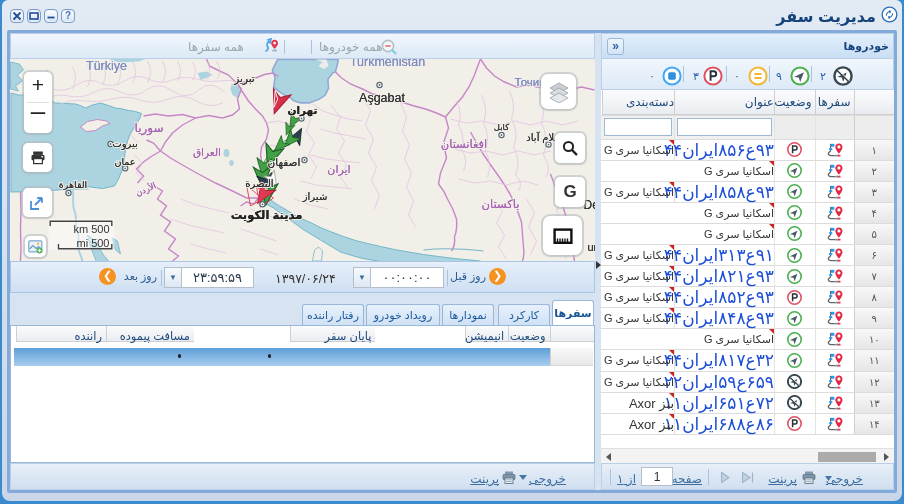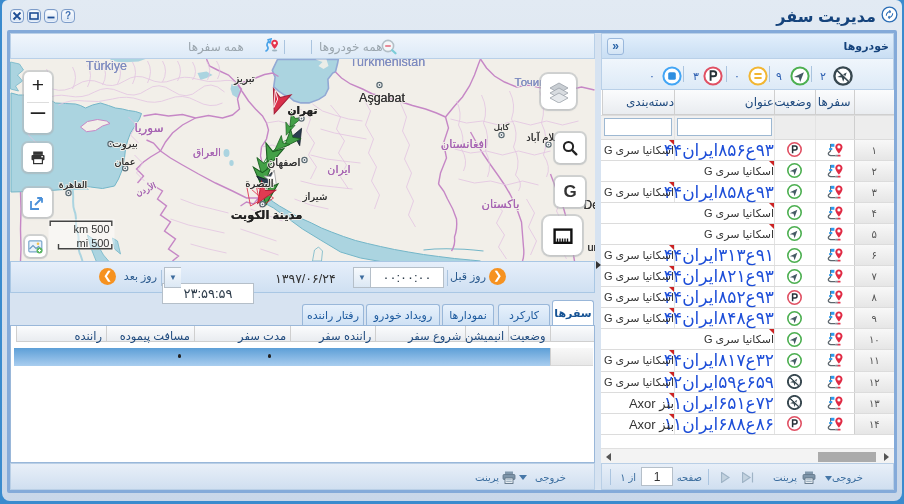--- a/index.html
+++ b/index.html
@@ -20,21 +20,21 @@
 .dtrig{position:absolute;top:5px;width:17px;height:21px;border:1px solid #b5bfc9;border-right:none;background:linear-gradient(#f7fafd,#dce8f4);text-align:center;line-height:20px;color:#3d6c9e;font-size:8px;}
 .octl{position:absolute;top:6px;width:17px;height:17px;border-radius:50%;background:#f69220;color:#fff;font-weight:bold;text-align:center;line-height:16px;font-size:11px;direction:ltr;}
 .dlabel{position:absolute;top:8px;font-size:11px;color:#2a5a8e;}
 #tabstrip{position:absolute;left:0;top:262px;width:585px;height:30px;}
 .tab{position:absolute;bottom:0;height:21px;border:1px solid #99b7d9;border-bottom:none;border-radius:3px 3px 0 0;background:linear-gradient(#e7f1fc,#cfe1f4);color:#1d5a9e;font-size:11px;text-align:center;line-height:20px;}
 .tab.active{height:25px;background:#fff;font-weight:bold;line-height:24px;color:#155294;}
 #lgrid{position:absolute;left:0;top:292px;width:585px;height:138px;background:#fff;border:1px solid #99b7d9;}
 .gh{position:absolute;top:0;height:16px;background:linear-gradient(#fbfcfd,#e9ecf0);border-left:1px solid #cfcfcf;border-bottom:1px solid #cfcfcf;color:#1f4a7e;font-size:11.5px;line-height:20px;padding-right:4px;}
 #lbotbar{position:absolute;left:0;top:430px;width:585px;height:27px;background:linear-gradient(#e8eff8,#d0dff0);border:1px solid #b9cfe6;}
 #rbotbar{position:absolute;left:0;top:430px;width:293px;height:27px;background:linear-gradient(#e8eff8,#d0dff0);border:1px solid #b9cfe6;}
-.bottxt{position:absolute;top:8px;color:#3c6e9f;font-size:10px;}
+.bottxt{position:absolute;top:8px;color:#3c6e9f;font-size:12px;text-decoration:underline;}
 #rheader{position:absolute;left:0;top:0;width:293px;height:26px;background:linear-gradient(#e2effc,#c9def3);border:1px solid #b9d0e8;}
 #rheader b{position:absolute;right:4px;top:6px;color:#15437c;font-size:11px;}
 #collapse{position:absolute;left:5px;top:4px;width:17px;height:17px;border:1px solid #9ab8dc;border-radius:3px;background:linear-gradient(#eef5fc,#d3e4f5);color:#2a64a8;font-size:12px;font-weight:bold;text-align:center;line-height:14px;direction:ltr;}
 #ricons{position:absolute;left:0;top:26px;width:293px;height:31px;background:linear-gradient(#f0f6fc,#ddeaf7);border:1px solid #b9d0e8;border-top:none;}
 .cnt{position:absolute;top:11px;color:#2a5db0;font-size:11px;}
 .icpos{position:absolute;top:7px;}
 #rgrid{position:absolute;left:0;top:57px;width:293px;height:358px;background:#fff;}
 .rrow{display:flex;flex-direction:row;height:21.1px;border-bottom:1px solid #dcdcdc;background:#fff;}
 .rhrow{height:26px;}
 .rfrow{height:23.5px;background:#f0f0f0;}
@@ -330,40 +330,38 @@
             <rect x="1.6" y="3.6" width="16.8" height="13.2" fill="none" stroke="#111" stroke-width="2.4"></rect>
             <path d="M4.5 16 V12.5 M7 16 V12.5 M9.5 16 V12.5 M12 16 V12.5 M14.5 16 V12.5" stroke="#111" stroke-width="1.4" fill="none"></path>
           </svg></div>
 <div id="datebar">
 <span class="octl" style="right:88px;"><span style="position:relative;top:-1px;">❯</span></span>
 <span class="dlabel" style="right:108px;">روز قبل</span>
 <span class="vsep" style="right:146px;top:8px;"></span>
 <span class="dinput" style="right:150px;width:74px;">۰۰:۰۰:۰۰</span>
 <span class="dtrig" style="right:224px;">▼</span>
 <span class="dlabel" style="right:257px;color:#333;width:62px;text-align:left;font-size:12.5px;top:9px;">۱۳۹۷/۰۶/۲۴</span>
-<span class="dinput" style="right:340px;width:92px;margin-top:16px;">۲۳:۵۹:۵۹</span>
+<span class="dinput" style="right:340px;width:73px;">۲۳:۵۹:۵۹</span>
 <span class="dtrig" style="right:413px;">▼</span>
 <span class="vsep" style="right:432px;top:8px;"></span>
 <span class="dlabel" style="right:437px;">روز بعد</span>
 <span class="octl" style="right:478px;"><span style="position:relative;top:-1px;">❮</span></span>
 </div>
 <div id="tabstrip">
 <div class="tab active" style="right:1px;width:42px;">سفرها</div>
 <div class="tab" style="right:45px;width:52px;">کارکرد</div>
 <div class="tab" style="right:101px;width:52px;">نمودارها</div>
 <div class="tab" style="right:155px;width:74px;margin-top:8px;">رویداد خودرو</div>
 <div class="tab" style="right:231px;width:62px;">رفتار راننده</div>
 </div>
 <div id="lgrid">
 <div class="gh" style="right:0.0px;width:44.5px;"></div>
 <div class="gh" style="right:44.5px;width:41.4px;">وضعیت</div>
 <div class="gh" style="right:85.9px;width:42.8px;">انیمیشن</div>
-<div class="gh" style="right:128.7px;width:89.9px;">شروع سفر</div>
-<div class="gh" style="right:218.6px;width:85.3px;">راننده سفر</div>
-<div class="gh" style="right:303.9px;width:96.1px;">مدت سفر</div>
+<div class="gh" style="right:218.6px;width:85.3px;">پایان سفر</div>
 <div class="gh" style="right:400.0px;width:88.0px;">مسافت پیموده</div>
 <div class="gh" style="right:488.0px;width:89.9px;">راننده</div>
 <div style="position:absolute;right:44.5px;top:22px;width:536px;height:18px;background:linear-gradient(#5d9fd7,#a9cdef);"></div>
 <div style="position:absolute;right:1px;top:22px;width:43px;height:18px;background:linear-gradient(#f8f8f8,#e8e8e8);border-bottom:1px solid #d8d8d8;border-left:1px solid #cfcfcf;"></div>
 <div style="position:absolute;right:323px;top:28px;width:3.5px;height:3.5px;border-radius:50%;background:#222;"></div>
 <div style="position:absolute;right:413px;top:28px;width:3.5px;height:3.5px;border-radius:50%;background:#222;"></div>
 </div>
 <div id="lbotbar">
 <span class="bottxt" style="right:28px;">خروجی</span>
 <svg class="parr" style="right:67px;top:11px;position:absolute;" width="8" height="5" viewBox="0 0 8 5">

